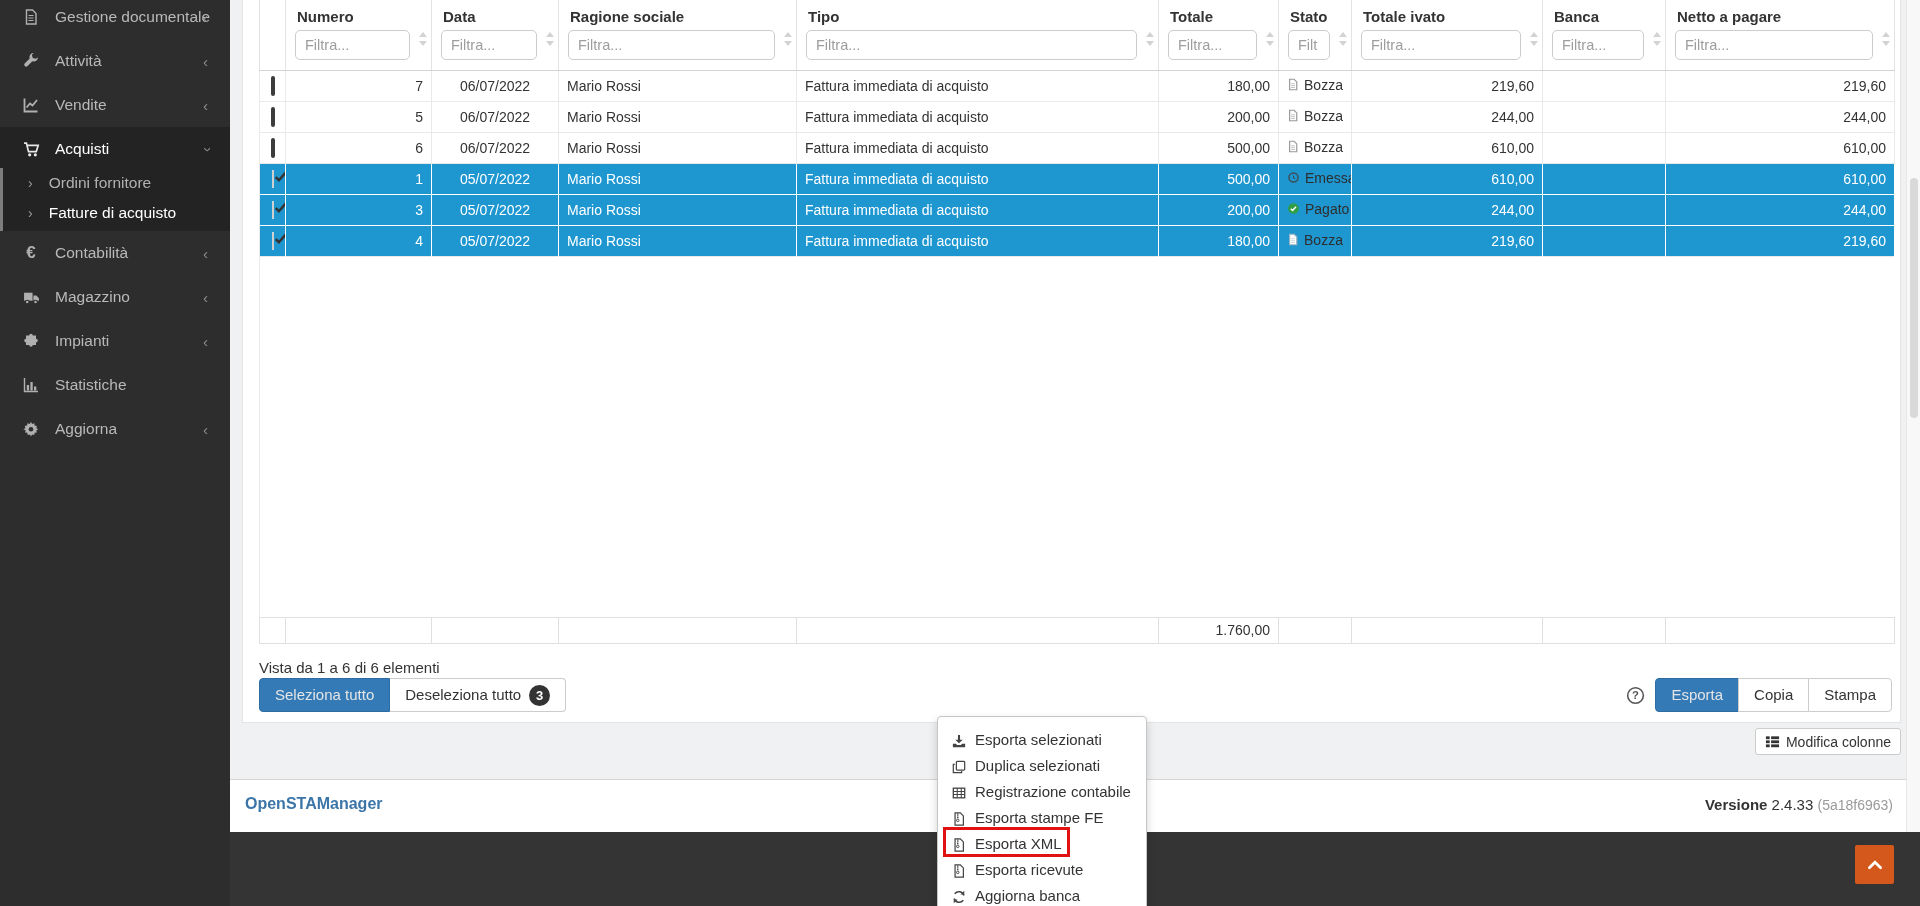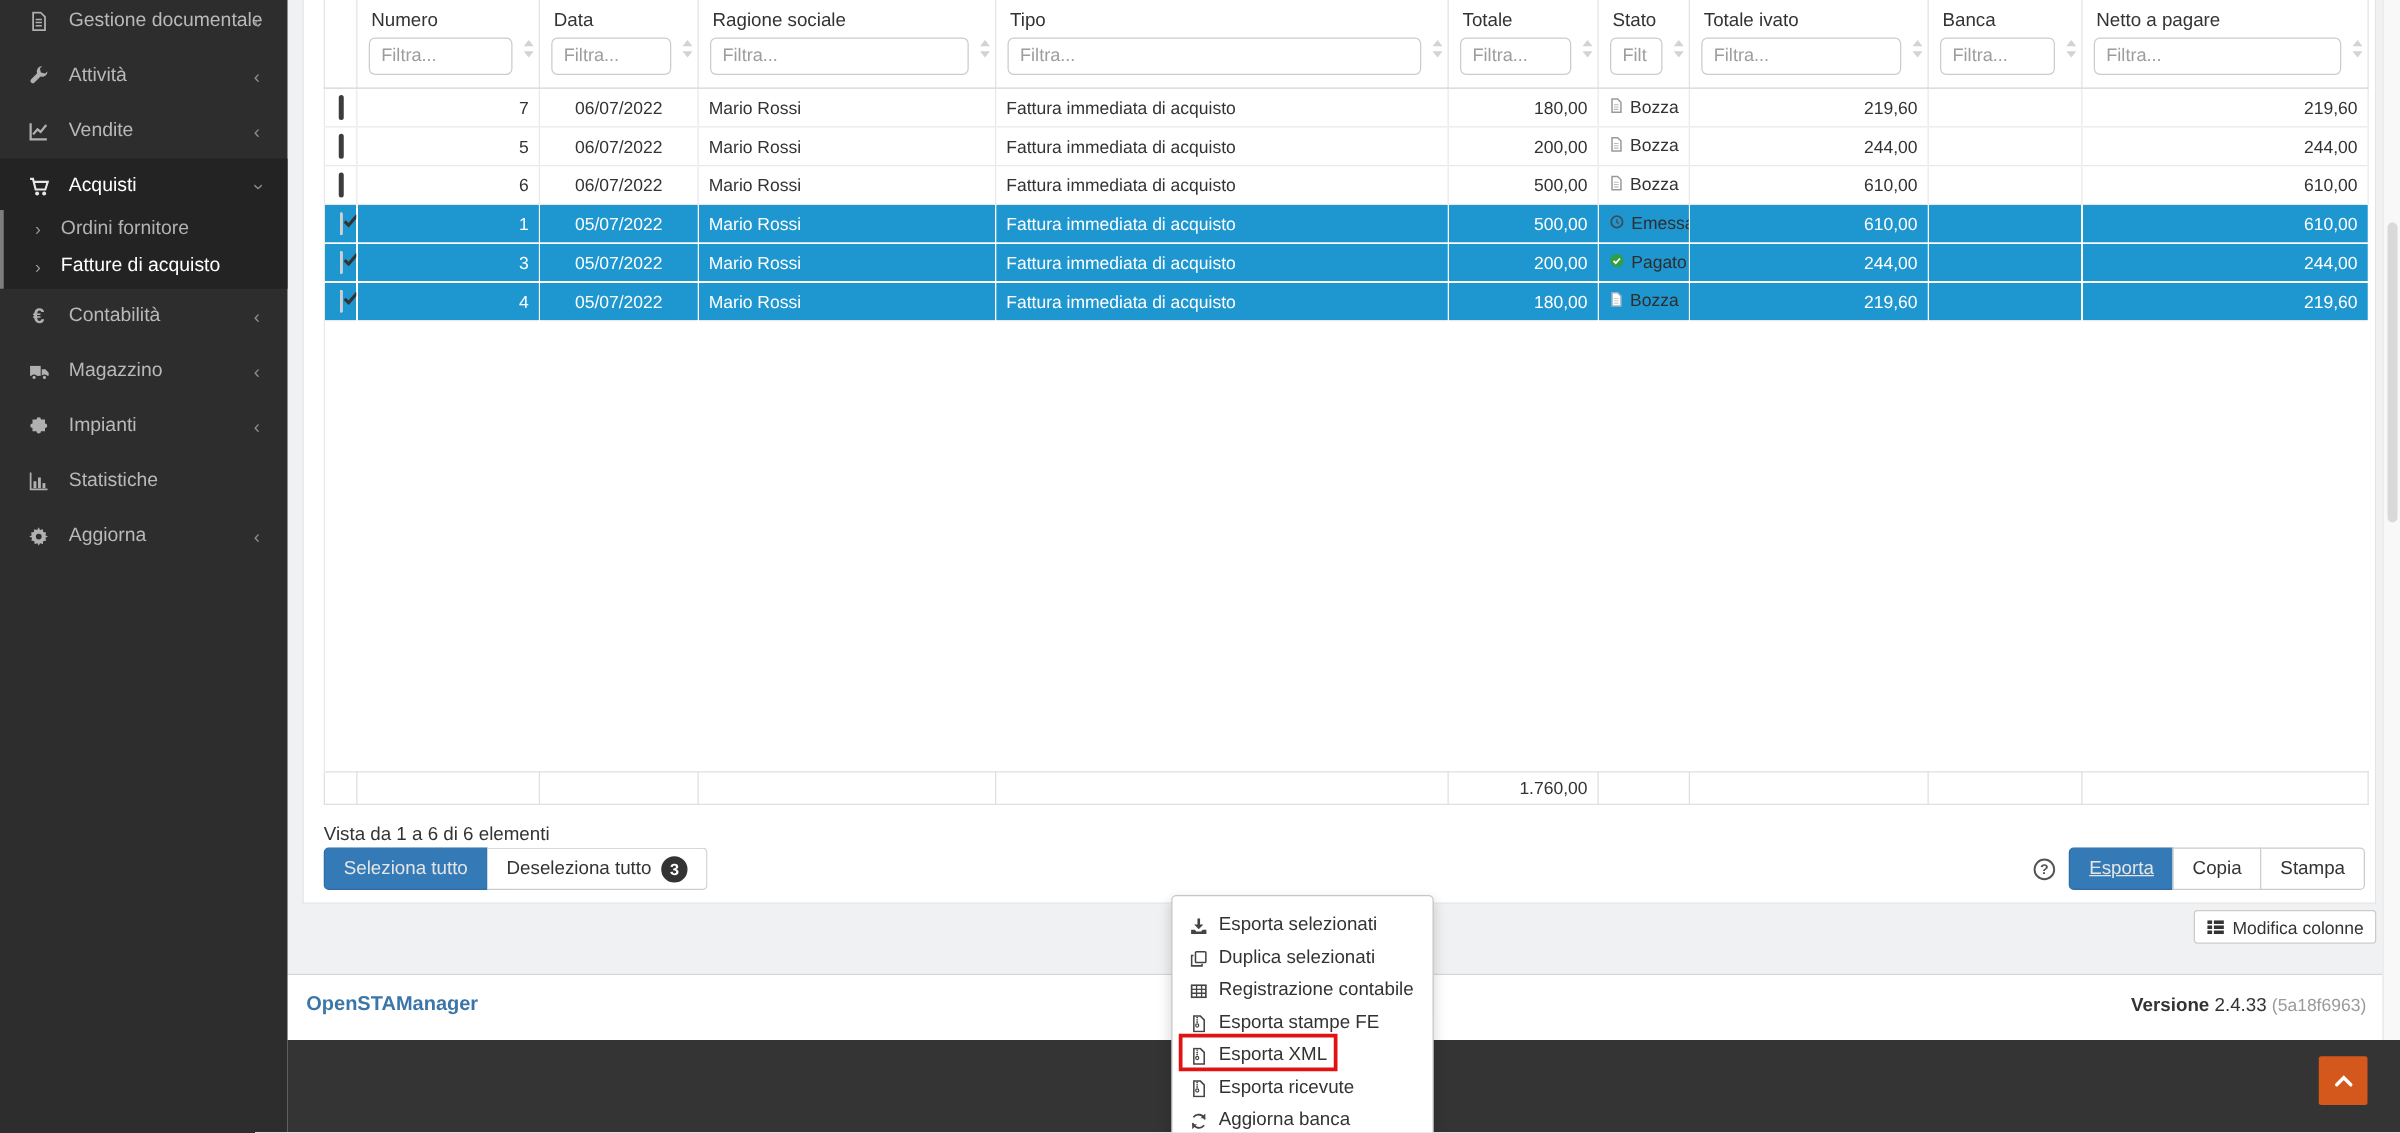--- a/index.html
+++ b/index.html
@@ -21,21 +21,21 @@
   .sub-item .subchev { margin-left:28px; margin-right:16px; color:#9a9a9a; font-size:14px; }
   .sub-item.active { color:#ffffff; }
   .euro-glyph { font-size:17px; font-weight:bold; }
 
   
   .panel { position:absolute; left:242px; top:0; width:1659px; height:723px; background:#fff; border:1px solid #e4e4e4; border-top:none; z-index:1; }
 
   table.grid { position:absolute; left:16px; top:0; width:1635px; border-collapse:collapse; table-layout:fixed; font-size:14px; color:#333; }
   .grid th { height:70px; vertical-align:top; text-align:left; padding:2px 8px 0 9px; border-right:1px solid #e3e3e3; border-bottom:1px solid #d4d4d4; position:relative; font-size:15px; }
   .grid th:first-child { border-left:1px solid #e3e3e3; }
-  .col-label { display:block; margin:6px 0 5px 2px; font-weight:normal; white-space:nowrap; overflow:hidden; }
+  .col-label { display:block; margin:6px 0 5px 2px; font-weight:bold; white-space:nowrap; overflow:hidden; }
   .filter { width:calc(100% - 13px); height:30px; border:1px solid #ccc; border-radius:5px; padding:0 9px; font-size:14.5px; color:#333; font-family:"Liberation Sans",sans-serif; outline:none; }
   .filter::placeholder { color:#9d9d9d; }
   th.stato-th .filter { width:42px; }
   .sort-carets { position:absolute; right:3px; bottom:20px; width:9px; height:18px; cursor:pointer; }
   .sort-carets .up { position:absolute; top:0; left:0; border-left:4px solid transparent; border-right:4px solid transparent; border-bottom:5px solid #d3d3d3; }
   .sort-carets .dn { position:absolute; top:9px; left:0; border-left:4px solid transparent; border-right:4px solid transparent; border-top:5px solid #d3d3d3; }
 
   .grid td { height:31px; padding:0 8px; border-top:1px solid #e9e9e9; border-right:1px solid #e9e9e9; white-space:nowrap; overflow:hidden; }
   .grid tbody tr td:first-child { border-left:1px solid #e9e9e9; }
   .grid tr.selected td { background:#1e97d1; color:#fff; border-right-color:rgba(255,255,255,.55); }
@@ -61,21 +61,21 @@
   .btn-desel { border-radius:0 4px 4px 0; border-left:none; display:flex; align-items:center; gap:8px;justify-content:center; }
   .badge { display:inline-block; background:#333; color:#fff; width:21px; height:21px; line-height:21px; border-radius:50%; text-align:center; font-size:13px; font-weight:bold; }
 
   .btn-group-actions { position:absolute; left:720px; top:678px; width:226px; height:34px; background:#1d4d70; border:1px solid #16394f; border-radius:4px; color:#fff; font-size:15px; display:flex; align-items:center; justify-content:center; gap:9px; cursor:pointer; }
   .caret-down { width:0; height:0; border-left:5px solid transparent; border-right:5px solid transparent; border-top:5px solid #fff; }
 
   .right-tools { position:absolute; right:8px; top:678px; display:flex; align-items:center; gap:10px; }
   .qmark { color:#555; display:flex; cursor:pointer; }
   .export-group { display:flex; }
   .export-group .btn { margin-left:-1px; }
-  .export-group .btn:first-child { border-radius:4px 0 0 4px; margin-left:0;text-decoration:underline; }
+  .export-group .btn:first-child { border-radius:4px 0 0 4px; margin-left:0; }
   .export-group .btn:last-child { border-radius:0 4px 4px 0; }
 
   .modify-cols { position:absolute; right:19px; top:728px; height:27px; background:#fff; border:1px solid #ccc; border-radius:3px; display:flex; align-items:center; gap:6px; padding:0 9px; font-size:14px; color:#333; cursor:pointer; z-index:1; }
 
   
   .footer { position:absolute; left:230px; right:0; top:779px; height:53px; background:#fff; border-top:1px solid #d5d5d5; z-index:1; }
   .brand { position:absolute; left:15px; top:15px; color:#3c76a8; font-weight:bold; font-size:16px; text-decoration:none; cursor:pointer; }
   .version { position:absolute; right:27px; top:16px; font-size:15px; color:#333; }
   .version .vb { font-weight:bold; }
   .version .hash { color:#9a9a9a; font-size:14px; }

